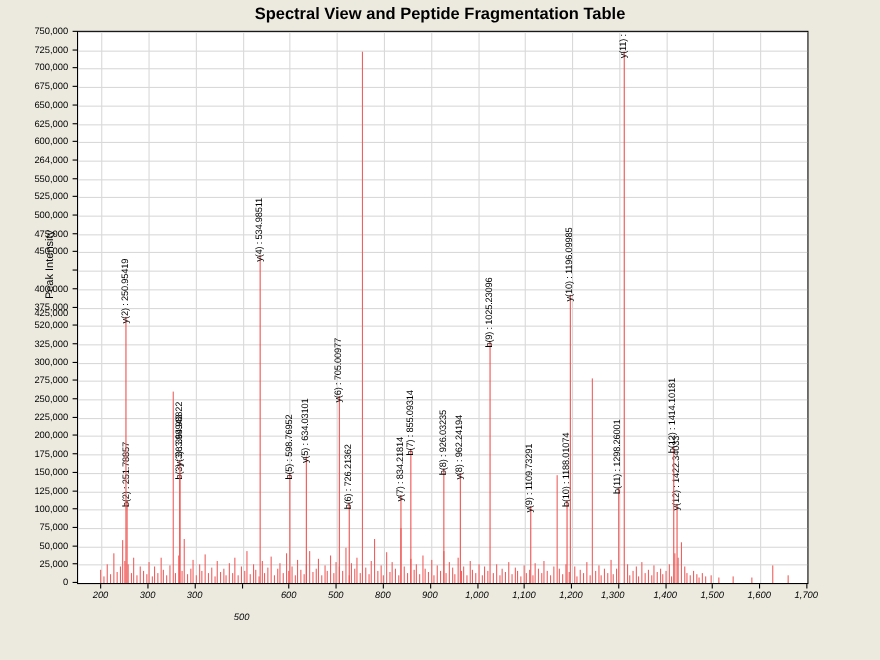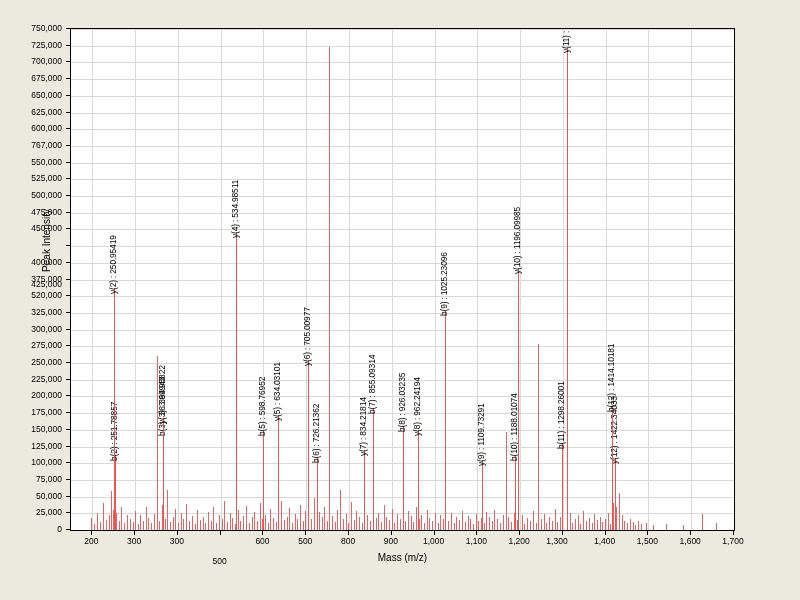--- a/index.html
+++ b/index.html
@@ -38,21 +38,21 @@
     letter-spacing:-0.2px;
   }
 
   
   .ytick{
     position:absolute;right:738px;
     font-size:8.5px;color:#000;text-align:right;white-space:nowrap;
   }
   .ytickmark{position:absolute;width:4px;height:1px;background:#000;left:66px;}
   .xtick{
-    position:absolute;font-size:8.5px;color:#000;text-align:center;white-space:nowrap;
+    position:absolute;font-size:8.5px;color:#000;text-align:center;white-space:nowrap;font-style:italic;
   }
   .xtickmark{position:absolute;height:4px;width:1px;background:#000;top:531px;}
 
   #ylabel{
     position:absolute;left:-24px;top:235px;width:140px;
     font-size:10px;color:#000;text-align:center;
     transform:rotate(-90deg);
   }
   #xlabel{
     position:absolute;left:70px;top:552px;width:665px;text-align:center;
@@ -66,20 +66,21 @@
     display:flex;align-items:center;justify-content:center;
     font-size:10.5px;color:#000;
   }
   #footer .spacer{display:inline-block;width:26px;}
 </style>
 </head>
 <body>
 
 <div id="root">
 
+  <div id="title">Spectral View and Peptide Fragmentation Table</div>
 
   <div id="plot-frame">
     <div id="plot-area">
         <div class="gridline-h" style="top: 484.3px;"></div>
         <div class="gridline-h" style="top: 467.6px;"></div>
         <div class="gridline-h" style="top: 450.9px;"></div>
         <div class="gridline-h" style="top: 434.2px;"></div>
         <div class="gridline-h" style="top: 417.5px;"></div>
         <div class="gridline-h" style="top: 400.8px;"></div>
         <div class="gridline-h" style="top: 384.1px;"></div>
@@ -411,21 +412,21 @@
       <div class="ytick" style="top: 223.4px;">450,000</div>
       <div class="ytickmark" style="top: 228.4px;"></div>
       <div class="ytick" style="top: 206.7px;">475,000</div>
       <div class="ytickmark" style="top: 211.7px;"></div>
       <div class="ytick" style="top: 190px;">500,000</div>
       <div class="ytickmark" style="top: 195px;"></div>
       <div class="ytick" style="top: 173.3px;">525,000</div>
       <div class="ytickmark" style="top: 178.3px;"></div>
       <div class="ytick" style="top: 156.6px;">550,000</div>
       <div class="ytickmark" style="top: 161.6px;"></div>
-      <div class="ytick" style="top: 139.9px;">767,000</div>
+      <div class="ytick" style="top: 139.9px;">264,000</div>
       <div class="ytickmark" style="top: 144.9px;"></div>
       <div class="ytick" style="top: 123.2px; margin-left: 44px;">600,000</div>
       <div class="ytickmark" style="top: 128.2px;"></div>
       <div class="ytick" style="top: 106.5px;">625,000</div>
       <div class="ytickmark" style="top: 111.5px;"></div>
       <div class="ytick" style="top: 89.8px;">650,000</div>
       <div class="ytickmark" style="top: 94.8px;"></div>
       <div class="ytick" style="top: 73.1px;">675,000</div>
       <div class="ytickmark" style="top: 78.1px;"></div>
       <div class="ytick" style="top: 56.4px;">700,000</div>
@@ -462,16 +463,15 @@
       <div class="xtickmark" style="left: 604.677px;"></div>
       <div class="xtick" style="left: 622.452px; width: 50px; top: 536px;">1,500</div>
       <div class="xtickmark" style="left: 647.452px;"></div>
       <div class="xtick" style="left: 665.226px; width: 50px; top: 536px;">1,600</div>
       <div class="xtickmark" style="left: 690.226px;"></div>
       <div class="xtick" style="left: 708px; width: 50px; top: 536px;">1,700</div>
       <div class="xtickmark" style="left: 733px;"></div>
     </div>
 
   <div id="ylabel">Peak Intensity</div>
-  <div id="xlabel">Mass (m/z)</div>
 
 
 </div>
 
 </body></html>

